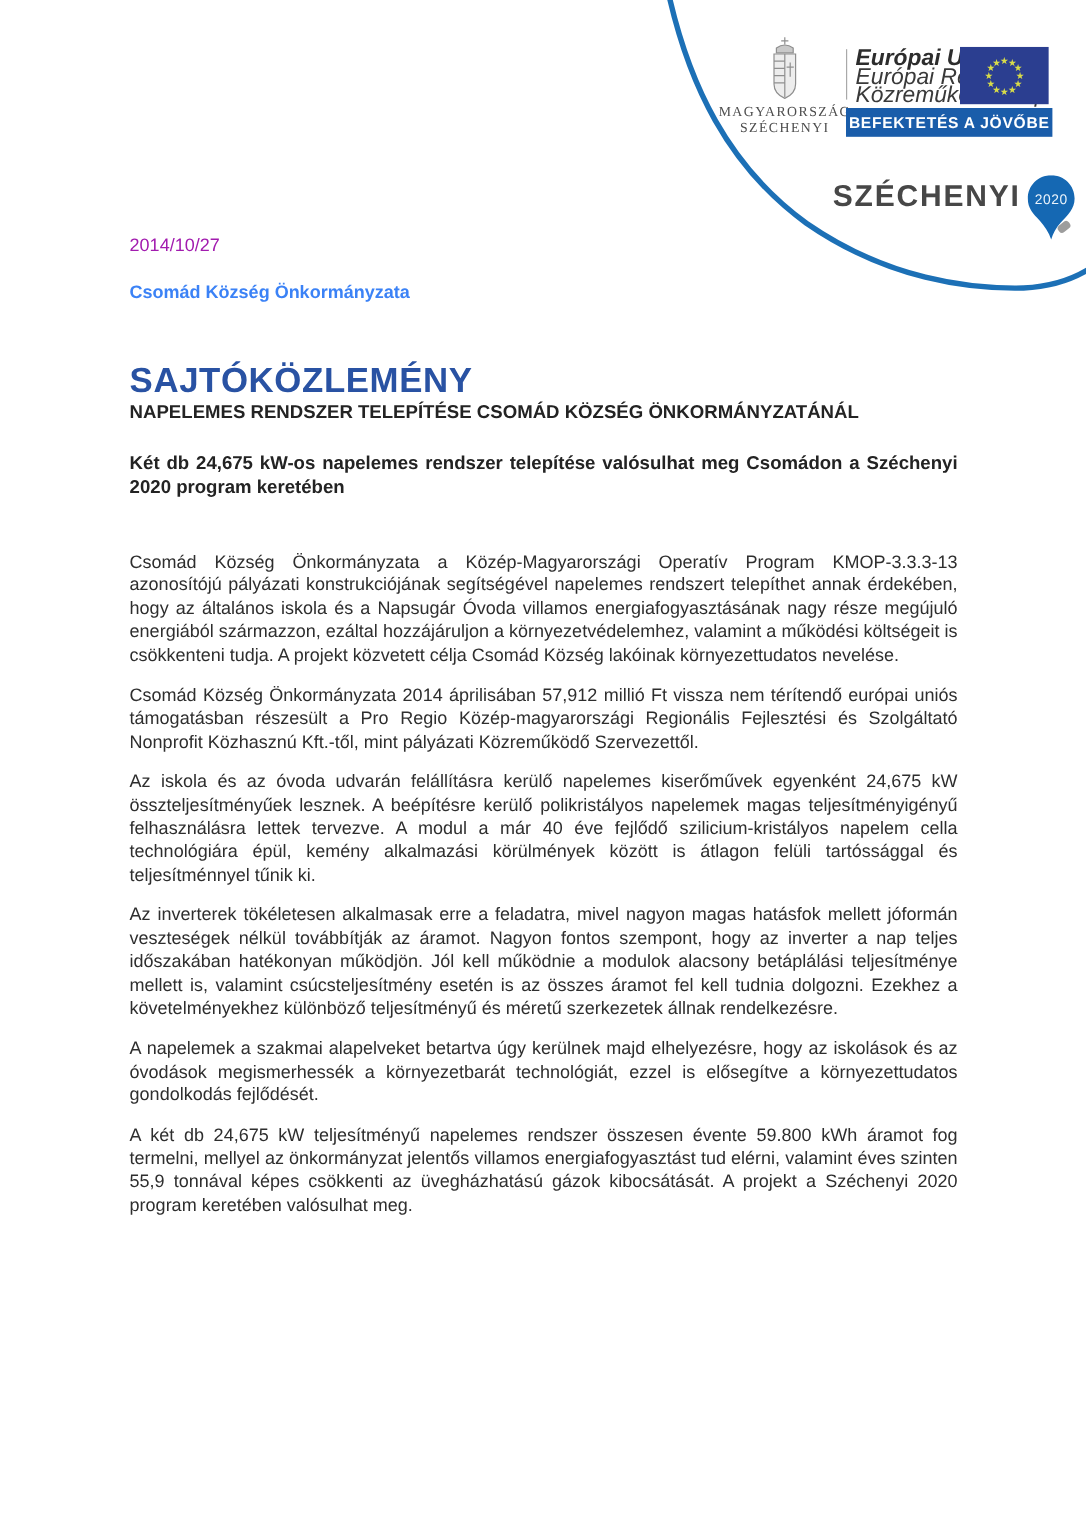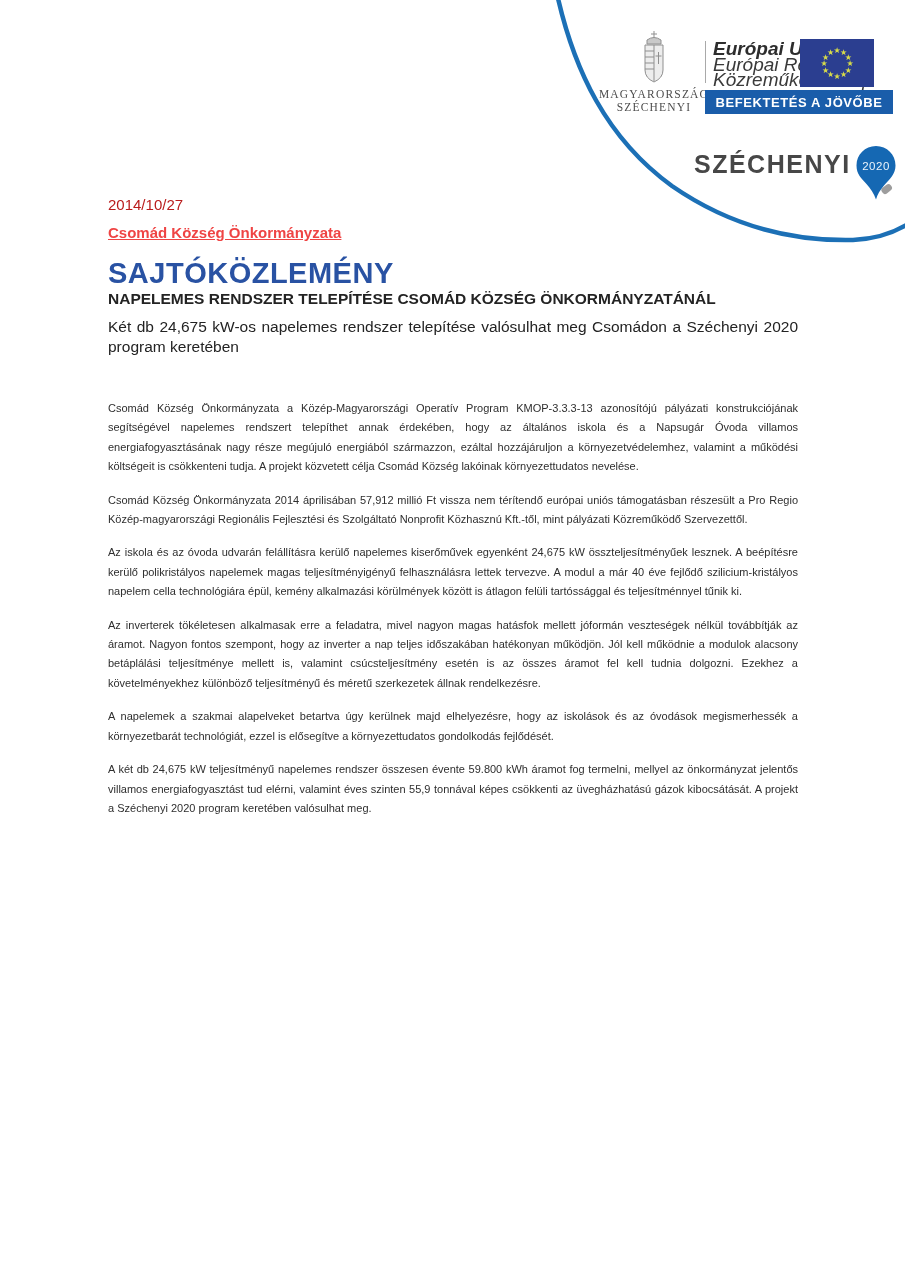--- a/index.html
+++ b/index.html
@@ -16,45 +16,45 @@
   .gov-name{
     font-family:"Liberation Serif", serif;font-size:11.5px;line-height:13px;
     letter-spacing:1.2px;color:#4d4d4d;
   }
   
   .eu-divider{position:absolute;left:705px;top:41px;width:1px;height:42px;background:#a9a9a9;}
   .eu-text{position:absolute;left:713px;top:41px;font-size:19px;line-height:15.5px;color:#3a3a3a;font-style:italic;}
   .eu-text .b{font-weight:bold;color:#2d2d2d;}
   .eu-flag{position:absolute;left:800px;top:39px;}
   .invest-banner{
-    position:absolute;left:705px;top:90px;width:188px;height:24px;
+    position:absolute;left:705px;top:90px;width:172px;height:24px;
     background:#1a5daa;color:#ffffff;font-weight:bold;font-size:13px;
     letter-spacing:0.6px;display:flex;align-items:center;justify-content:center;
   }
   
   .szechenyi{position:absolute;left:694px;top:146px;display:flex;align-items:flex-start;}
   .szechenyi .brand{
     font-size:25px;font-weight:bold;color:#474747;letter-spacing:1.5px;
     line-height:28px;margin-top:4px;
   }
   .szechenyi .pin{margin-left:5px;}
   
   .content{position:absolute;left:108px;top:0;width:690px;}
-  .doc-date{margin-top:196px;font-size:15px;color:#b91c1c;}
-  .issuer{margin-top:11px;font-size:15px;font-weight:bold;color:#ef4444;text-decoration:underline;}
+  .doc-date{margin-top:196px;font-size:15px;color:#a21caf;}
+  .issuer{margin-top:22px;font-size:15px;font-weight:bold;color:#3b82f6;}
   .press-title{
-    margin-top:16px;font-size:29px;font-weight:bold;color:#2952a3;letter-spacing:0.5px;
+    margin-top:50px;font-size:29px;font-weight:bold;color:#2952a3;letter-spacing:0.5px;
   }
   .headline{font-size:15.5px;font-weight:bold;color:#232323;}
   .lead{
-    margin-top:9px;font-size:15.5px;font-weight:normal;color:#232323;
+    margin-top:24px;font-size:15.5px;font-weight:bold;color:#232323;
     line-height:19.5px;text-align:justify;
   }
   .bodytext p{
-    margin:14px 0 10px 0;font-size:11px;line-height:19.4px;color:#2e2e2e;
+    margin:14px 0 10px 0;font-size:15px;line-height:19.4px;color:#2e2e2e;
     text-align:justify;
   }
   .bodytext{margin-top:43px;}
 </style>
 </head>
 <body>
 
 <div class="page">
 
   <svg class="curve-svg" width="905" height="260" viewBox="0 0 905 260" aria-hidden="true">

